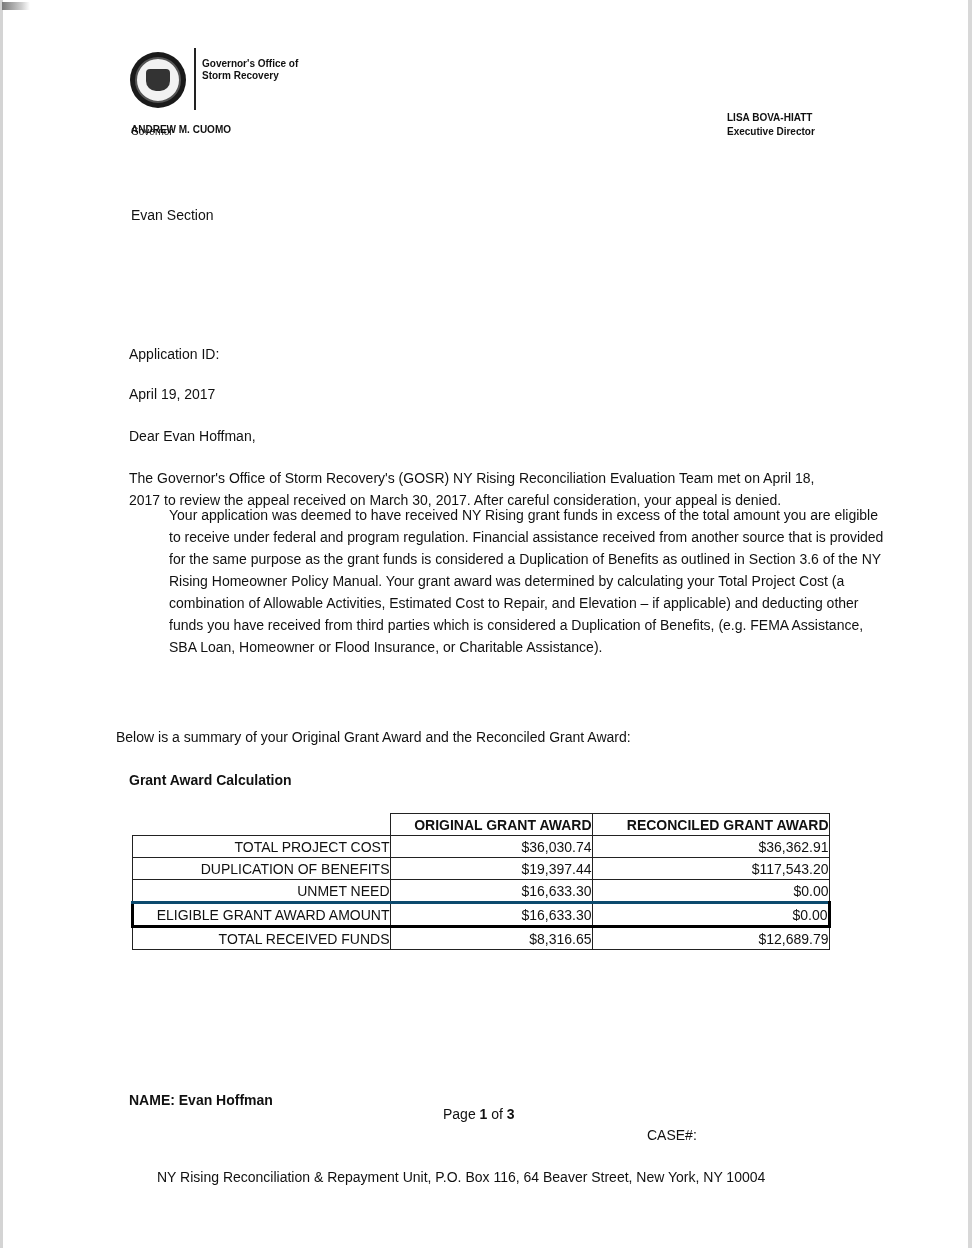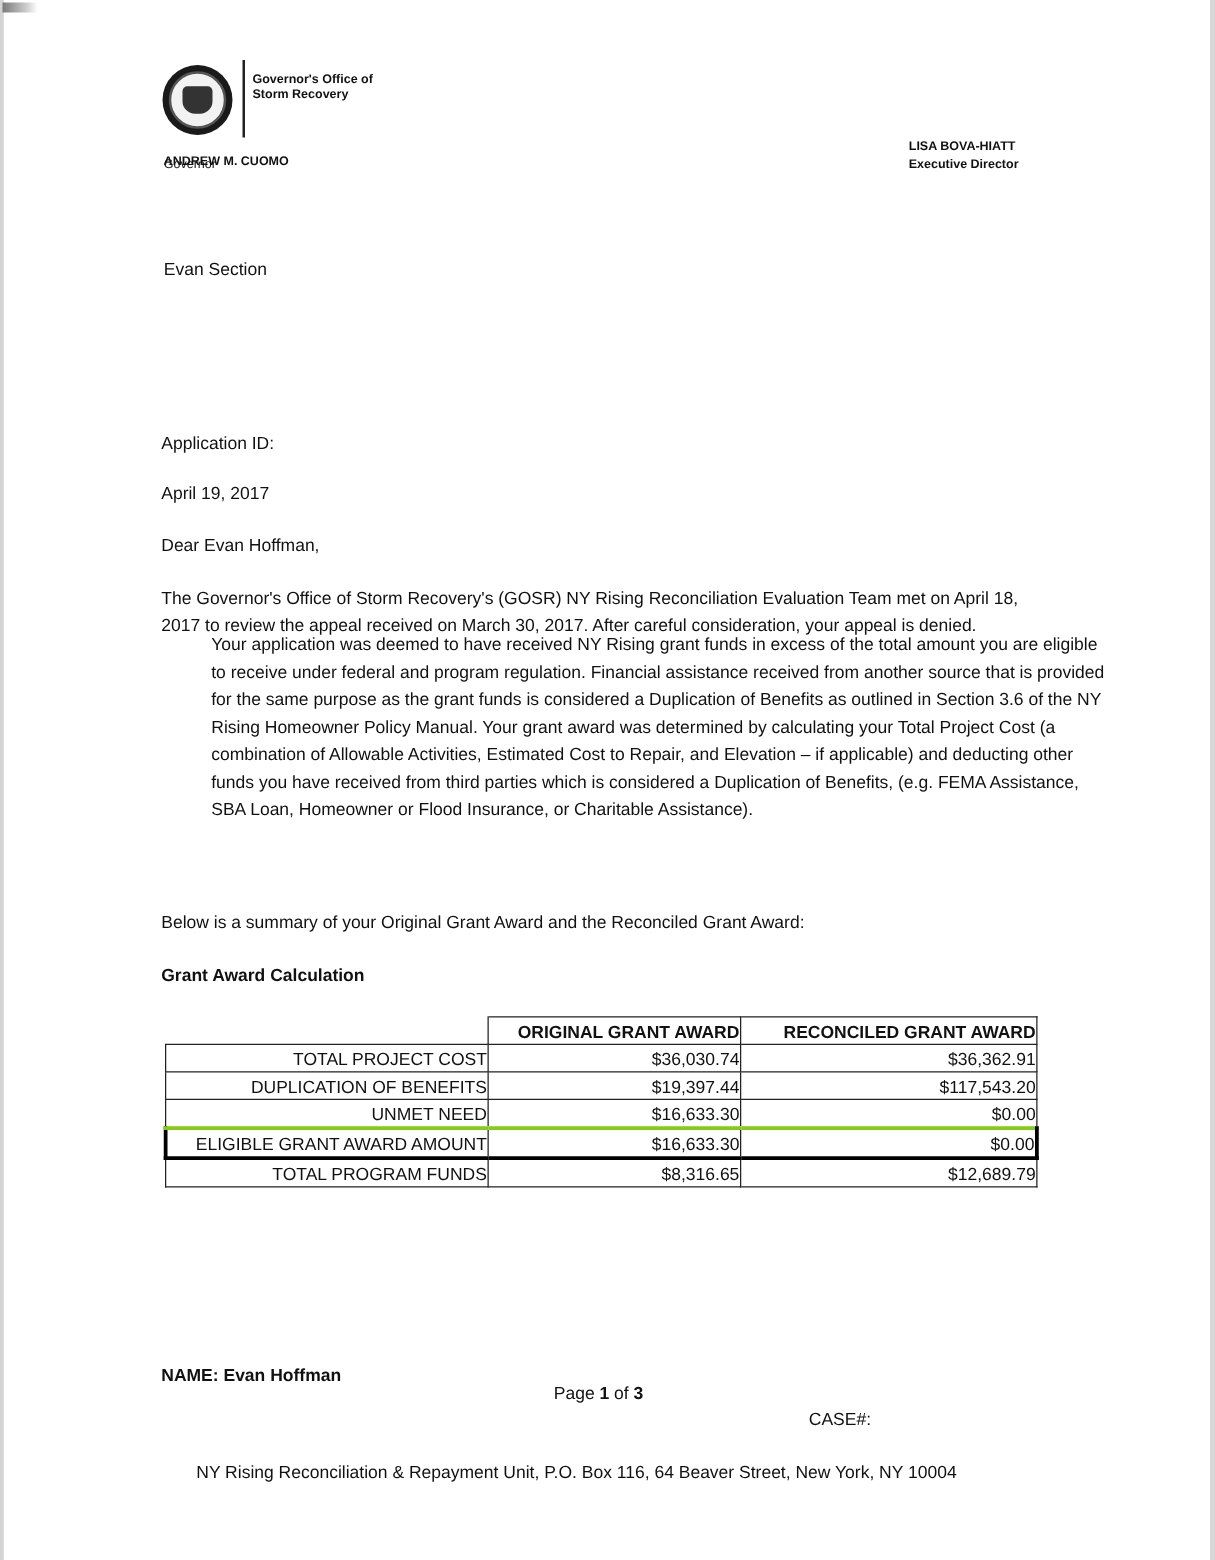--- a/index.html
+++ b/index.html
@@ -26,31 +26,31 @@
   .dir-name { left: 727px; top: 112px; font-size: 10px; font-weight: bold; }
   .dir-title { left: 727px; top: 126px; font-size: 10px; font-weight: bold; }
 
   .txt { font-size: 14px; line-height: 22px; }
   .recipient { left: 131px; top: 204px; }
   .app-id { left: 129px; top: 343px; }
   .date { left: 129px; top: 383px; }
   .salutation { left: 129px; top: 425px; }
   .para1 { left: 129px; top: 467px; width: 720px; }
   .para2 { left: 129px; top: 504px; width: 720px; margin-left: 40px; }
-  .summary-intro { left: 129px; top: 726px; text-align: right; }
+  .summary-intro { left: 116px; top: 726px; text-align: right; }
   .section-heading { left: 129px; top: 769px; font-weight: bold; }
 
   table.grant { position: absolute; left: 131px; top: 813px; border-collapse: collapse; font-size: 14px; }
   table.grant td, table.grant th { border: 1px solid #222; padding: 0 0 0 8px; height: 21px; text-align: right; white-space: nowrap; }
   table.grant th { font-weight: bold; }
   table.grant .corner { border-top: none; border-left: none; }
   .c1 { width: 249px; }
   .c2 { width: 193px; }
   .c3 { width: 228px; }
-  tr.highlight td { border-top: 3px solid #84cc16; border-bottom: 3px solid #000; }
+  tr.highlight td { border-top: 3px solid #0c4a6e; border-bottom: 3px solid #000; }
   tr.highlight td:first-child { border-left: 3px solid #000; }
   tr.highlight td:last-child { border-right: 3px solid #000; }
 
   .page-num { left: 443px; top: 1106px; font-size: 14px; }
   .page-num b { font-weight: bold; }
   .footer-name { left: 129px; top: 1092px; font-size: 14px; font-weight: bold; }
   .footer-case { left: 647px; top: 1127px; font-size: 14px; }
   .footer-address { left: 157px; top: 1169px; font-size: 14px; }
 </style>
 </head>
@@ -112,21 +112,21 @@
       <td>UNMET NEED</td>
       <td>$16,633.30</td>
       <td>$0.00</td>
     </tr>
     <tr class="highlight">
       <td>ELIGIBLE GRANT AWARD AMOUNT</td>
       <td>$16,633.30</td>
       <td>$0.00</td>
     </tr>
     <tr>
-      <td>TOTAL PROGRAM FUNDS</td>
+      <td>TOTAL RECEIVED FUNDS</td>
       <td>$8,316.65</td>
       <td>$12,689.79</td>
     </tr>
   </tbody>
 </table>
 
 <div class="abs page-num"><span>Page </span><b>1</b><span> of </span><b>3</b></div>
 <div class="abs footer-name">NAME: Evan Hoffman</div>
 <div class="abs footer-case">CASE#:</div>
 <div class="abs footer-address">NY Rising Reconciliation &amp; Repayment Unit, P.O. Box 116, 64 Beaver Street, New York, NY 10004</div>

